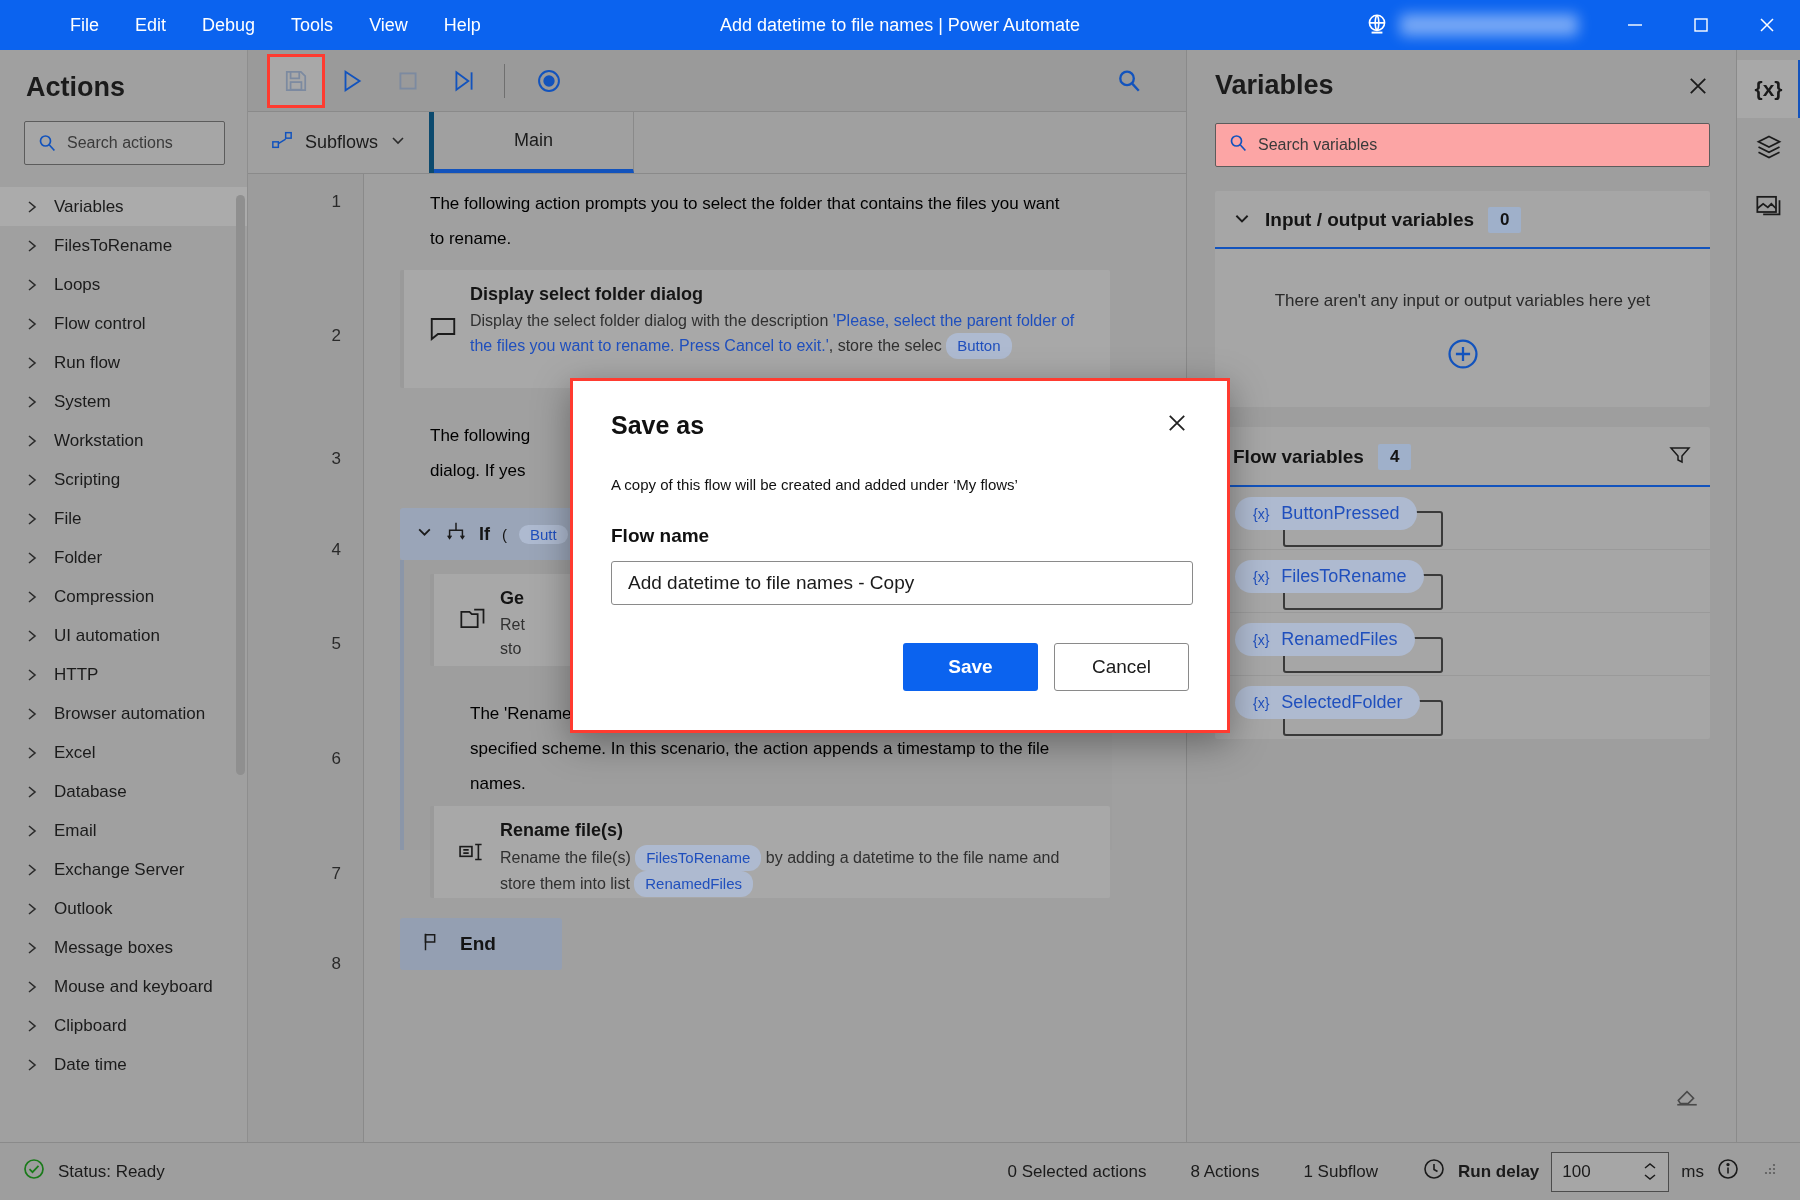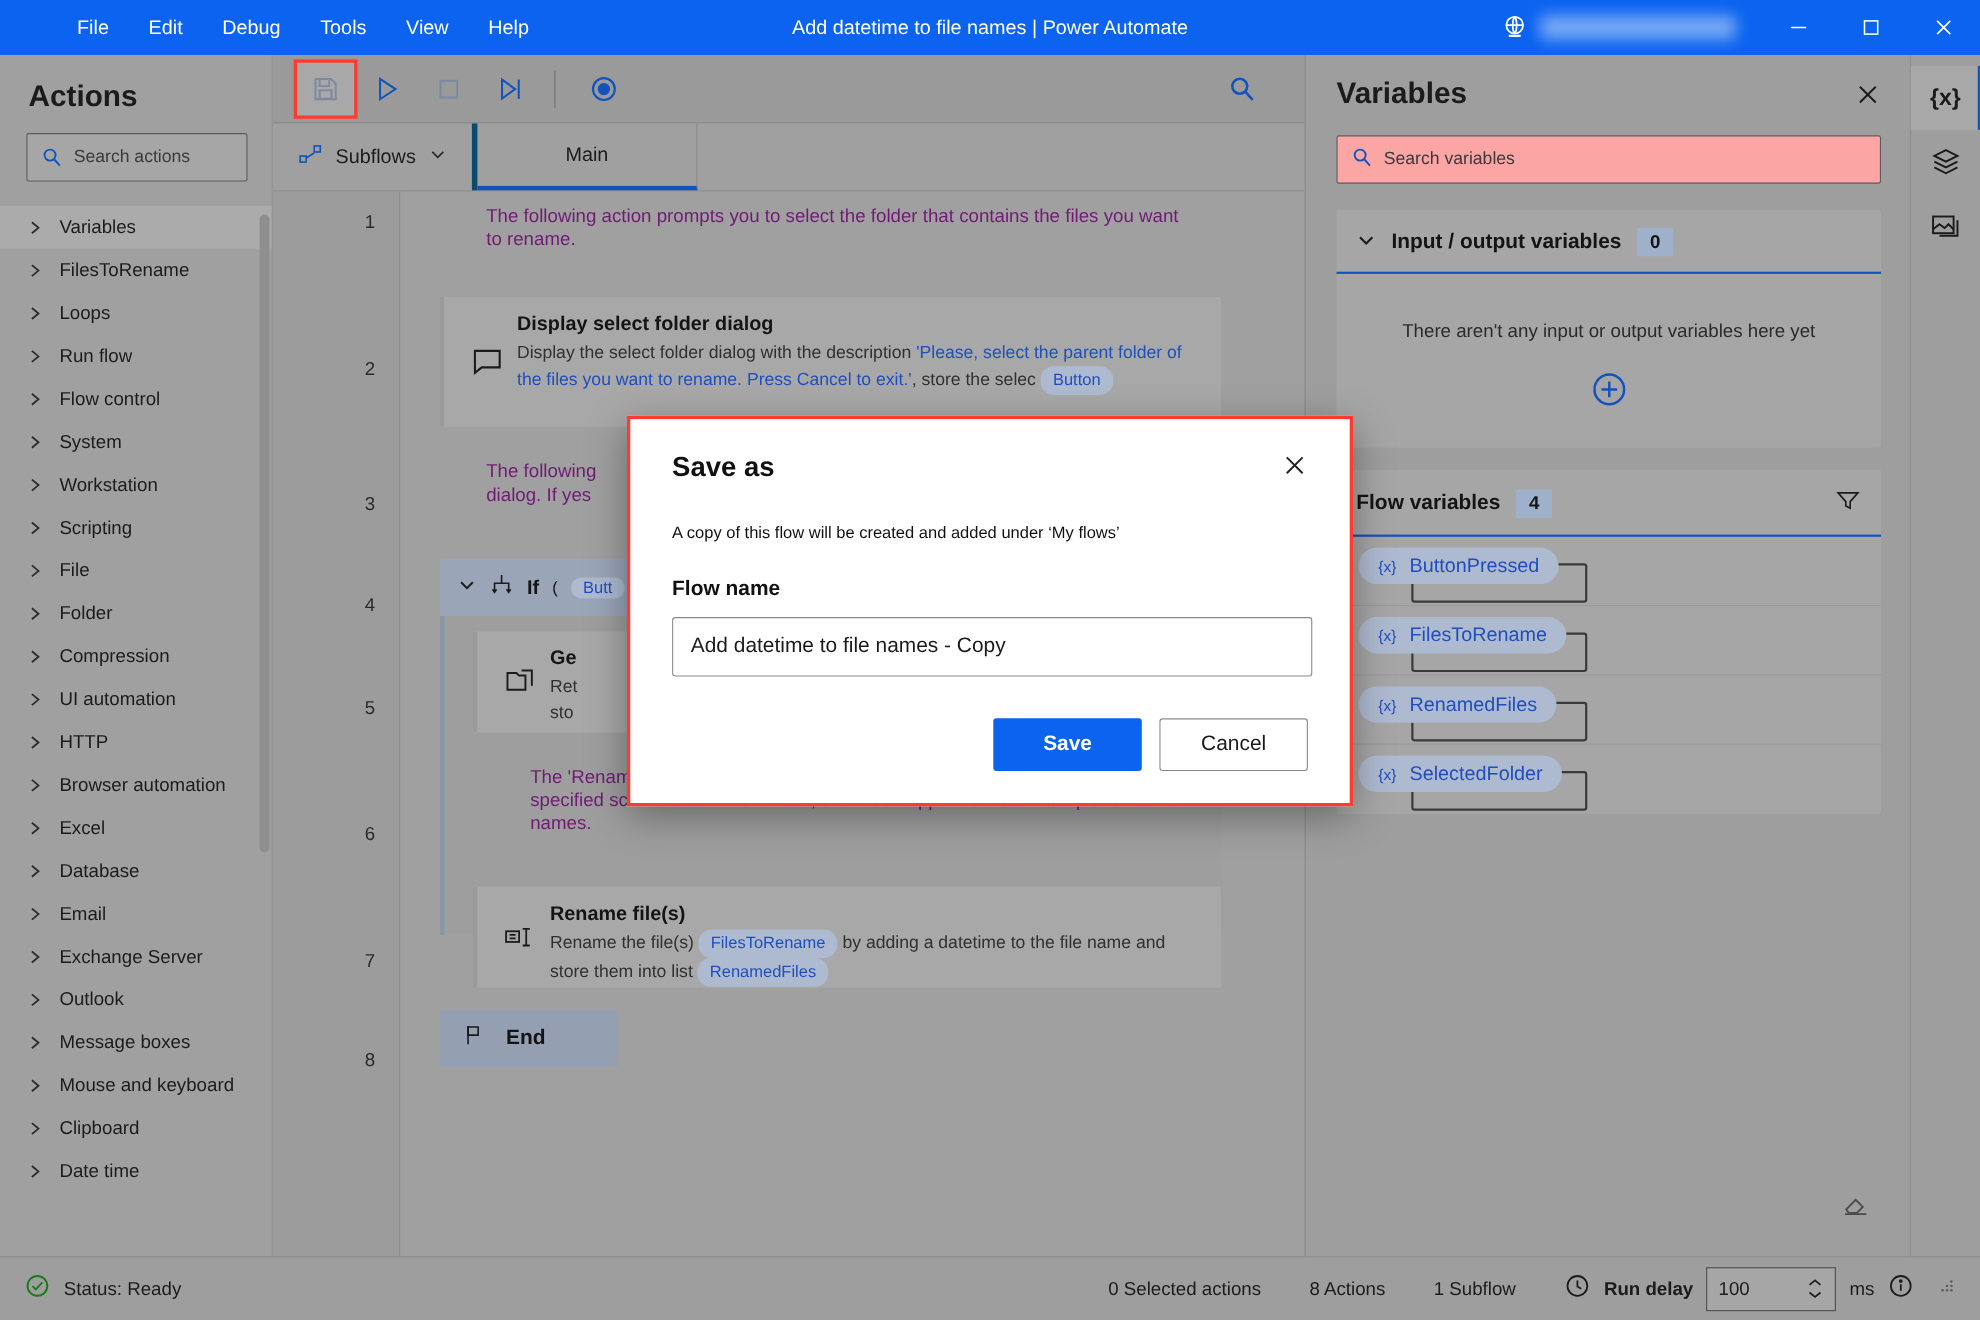--- a/index.html
+++ b/index.html
@@ -145,23 +145,22 @@
     position: relative;
   }
   .gnum {
     position: absolute; right: 22px;
     font-size: 17px; color: #2a2a2a;
   }
   .canvas { flex: 1 1 auto; position: relative; background: #a0a0a0; overflow: hidden; }
 
   .cmt {
     position: absolute;
-    font-size: 17px; line-height: 21px;
-    color: #701a75;
-    margin-left: 12px;
+    font-size: 17px; line-height: 35px;
+    color: #000000;
   }
   .step-card {
     position: absolute;
     background: #a8a8a8;
     border-left: 4px solid #9a9a9a;
     display: flex;
     padding: 14px 16px 14px 12px;
     border-radius: 2px;
   }
   .step-icon { width: 54px; flex: 0 0 54px; display: flex; align-items: center; justify-content: center; color: #1b1b1b; }
@@ -323,21 +322,21 @@
     box-shadow: 0 10px 34px rgba(0,0,0,0.35);
     padding: 30px 38px 0 38px;
   }
   .modal-head { display: flex; align-items: flex-start; }
   .modal-title { font-size: 25px; font-weight: bold; color: #111; }
   .modal-close { margin-left: auto; color: #222; display: flex; cursor: pointer; }
   .modal-sub { margin-top: 36px; font-size: 15px; color: #111; }
   .modal-flabel { margin-top: 32px; font-size: 19px; font-weight: bold; color: #111; }
   .modal-input {
     margin-top: 14px;
-    width: 582px; height: 54px;
+    width: 582px; height: 44px;
     border: 1px solid #8a8a8a;
     border-radius: 3px;
     background: #fff;
     display: flex; align-items: center;
     padding: 0 16px;
     font-size: 19px; color: #1b1b1b;
   }
   .modal-actions {
     margin-top: 38px;
     display: flex; justify-content: flex-end; gap: 16px;
@@ -438,29 +437,29 @@
               </svg>
             </span>
           <span>Loops</span>
         </div>
         <div class="act-item">
           <span class="act-chev">
               <svg width="12" height="14" viewBox="0 0 12 14" fill="none" stroke="#2b2b2b" stroke-width="1.6">
                 <path d="M3 2l6 5-6 5"></path>
               </svg>
             </span>
+          <span>Flow control</span>
+        </div>
+        <div class="act-item">
+          <span class="act-chev">
+              <svg width="12" height="14" viewBox="0 0 12 14" fill="none" stroke="#2b2b2b" stroke-width="1.6">
+                <path d="M3 2l6 5-6 5"></path>
+              </svg>
+            </span>
           <span>Run flow</span>
-        </div>
-        <div class="act-item">
-          <span class="act-chev">
-              <svg width="12" height="14" viewBox="0 0 12 14" fill="none" stroke="#2b2b2b" stroke-width="1.6">
-                <path d="M3 2l6 5-6 5"></path>
-              </svg>
-            </span>
-          <span>Flow control</span>
         </div>
         <div class="act-item">
           <span class="act-chev">
               <svg width="12" height="14" viewBox="0 0 12 14" fill="none" stroke="#2b2b2b" stroke-width="1.6">
                 <path d="M3 2l6 5-6 5"></path>
               </svg>
             </span>
           <span>System</span>
         </div>
         <div class="act-item">

